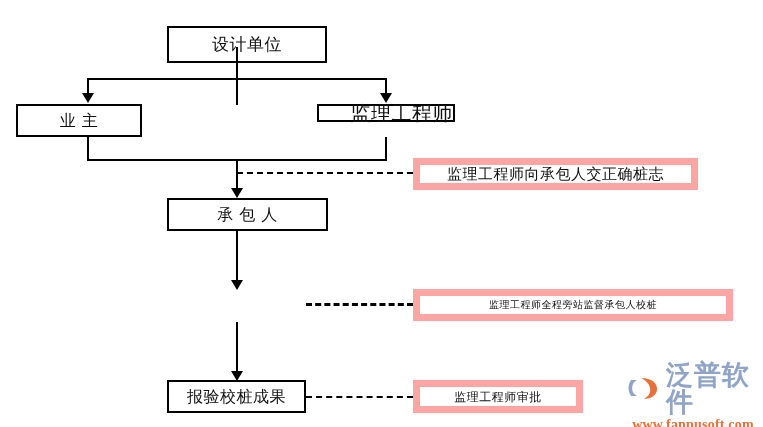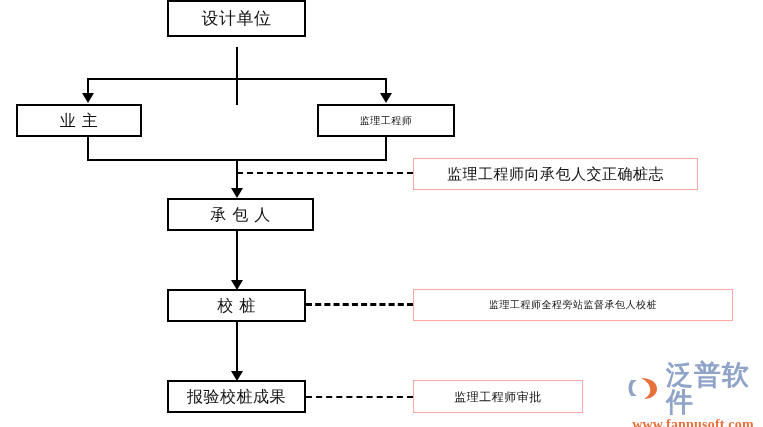--- a/index.html
+++ b/index.html
@@ -27,21 +27,21 @@
     align-items: center;
     justify-content: center;
     color: #111111;
     white-space: nowrap;
     letter-spacing: 0.5px;
   }
   .node.thick {
     border: 2px solid #000000;
   }
   .node.thin {
-    border: 1px solid #fca5a5;
+    border: 7px solid #fca5a5;
   }
   .node .label {
     line-height: 1;
   }
 
   
   .line {
     position: absolute;
     background: #000000;
   }
@@ -99,64 +99,61 @@
     letter-spacing: 0.2px;
     margin-top: 2px;
     font-family: "Liberation Serif", "DejaVu Serif", serif;
   }
 </style>
 </head>
 <body>
 
 <div id="canvas">
 
-  <div class="node thick" style="left:167px; top:0; width:139px; height:37px; font-size:17px;">
+  <div class="node thick" style="left:167px; top:26px; width:160px; height:37px; font-size:17px;">
     <span class="label">设计单位</span>
   </div>
 
   <div class="line vline" style="left:236px; top:47px; width:2px; height:58px;"></div>
 
   <div class="line hline" style="left:87px; top:78px; width:300px; height:2px;"></div>
 
   <div class="line vline" style="left:87px; top:78px; width:2px; height:16px;"></div>
   <div class="arrowhead" style="left:82px; top:93px;"></div>
 
   <div class="line vline" style="left:385px; top:78px; width:2px; height:16px;"></div>
   <div class="arrowhead" style="left:380px; top:93px;"></div>
 
   <div class="node thick" style="left:16px; top:104px; width:126px; height:33px; font-size:16px;">
     <span class="label">业    主</span>
   </div>
 
-  <div class="node thick" style="left:317px; top:104px; width:138px; height:33px; font-size:10px;">
+  <div class="node thick" style="left:317px; top:104px; width:138px; height:18px; font-size:20px;justify-content:flex-end;">
     <span class="label">监理工程师</span>
   </div>
 
   <div class="line vline" style="left:87px; top:137px; width:2px; height:24px;"></div>
   <div class="line vline" style="left:385px; top:137px; width:2px; height:24px;"></div>
   <div class="line hline" style="left:87px; top:159px; width:300px; height:2px;"></div>
   <div class="line vline" style="left:236px; top:159px; width:2px; height:31px;"></div>
   <div class="arrowhead" style="left:231px; top:188px;"></div>
 
   <div class="dashed thin-dash" style="left:237px; top:172px; width:176px;"></div>
 
   <div class="node thin" style="left:413px; top:158px; width:285px; height:32px; font-size:15px;">
     <span class="label">监理工程师向承包人交正确桩志</span>
   </div>
 
-  <div class="node thick" style="left:167px; top:198px; width:147px; height:33px; font-size:16px;">
+  <div class="node thick" style="left:167px; top:198px; width:161px; height:33px; font-size:16px;">
     <span class="label">承 包 人</span>
   </div>
 
   <div class="line vline" style="left:236px; top:231px; width:2px; height:52px;"></div>
   <div class="arrowhead" style="left:231px; top:280px;"></div>
 
-  <div class="node thick" style="left:167px; top:289px; width:139px; height:33px; font-size:16px;">
-    <span class="label">校      桩</span>
-  </div>
 
   <div class="dashed bold-dash" style="left:306px; top:303px; width:107px;"></div>
 
   <div class="node thin" style="left:413px; top:289px; width:320px; height:32px; font-size:10px;">
     <span class="label">监理工程师全程旁站监督承包人校桩</span>
   </div>
 
   <div class="line vline" style="left:236px; top:322px; width:2px; height:52px;"></div>
   <div class="arrowhead" style="left:231px; top:371px;"></div>
 

